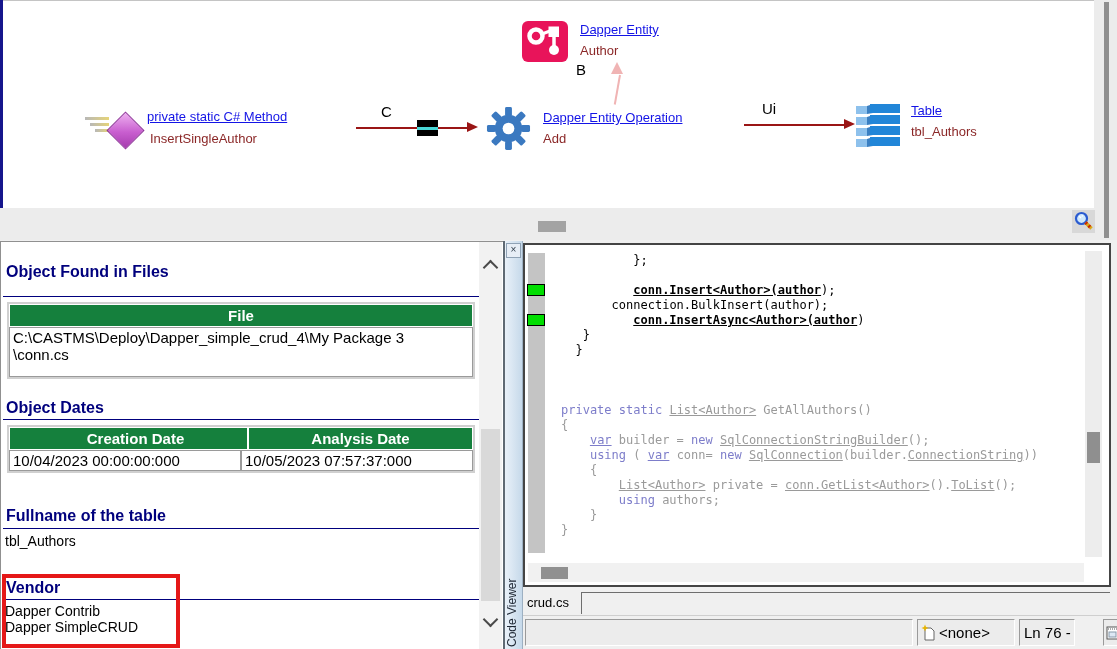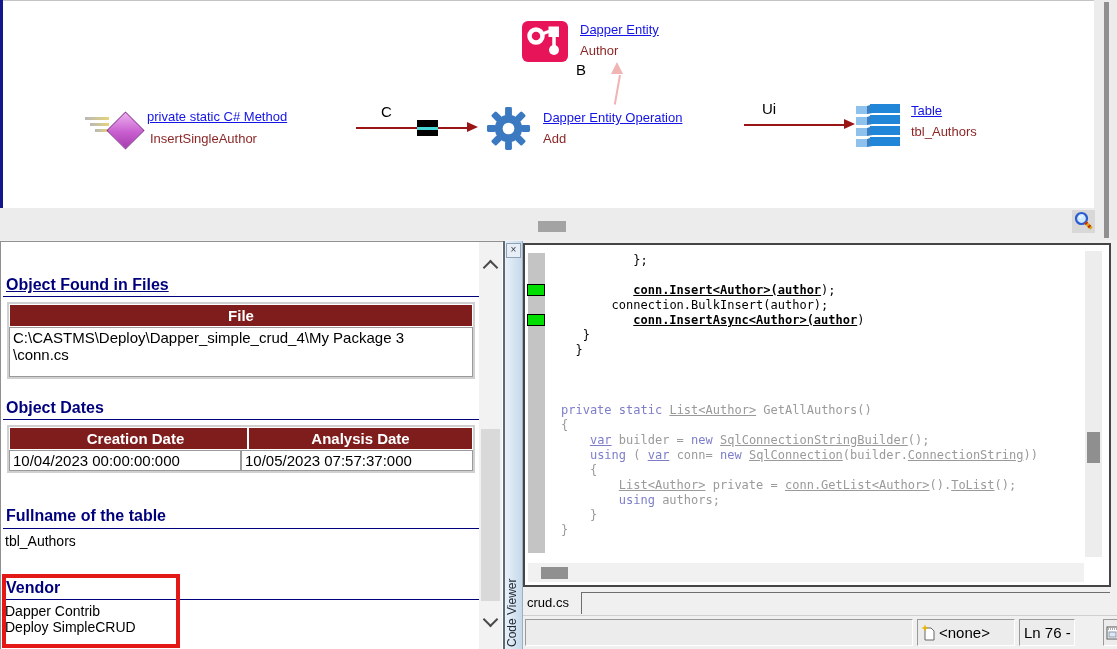--- a/index.html
+++ b/index.html
@@ -27,21 +27,21 @@
   #hstrip{left:0;top:208px;width:1094px;height:32px;background:#ececec;}
   #hthumb{left:538px;top:221px;width:28px;height:11px;background:#a3a3a3;}
   #magbtn{left:1072px;top:210px;width:23px;height:23px;background:#d8d8d8;cursor:pointer;}
   
   #bottom{left:0;top:240px;width:1117px;height:409px;background:#f0f0f0;}
   
   #lpanel{left:0;top:1px;width:502px;height:408px;background:#fff;border-top:1px solid #909090;border-left:1px solid #909090;}
   .heading{font-size:16px;font-weight:bold;color:#00007d;white-space:nowrap;}
   .hr{height:1px;background:#00007d;}
   .ptable{background:#fff;border:2px solid #d0d0d0;}
-  .pth{background:#7f1d1d;color:#fff;font-weight:bold;font-size:15px;text-align:center;height:21px;line-height:21px;border:1px solid #fff;}
+  .pth{background:#15803d;color:#fff;font-weight:bold;font-size:15px;text-align:center;height:21px;line-height:21px;border:1px solid #fff;}
   .ptd{background:#fff;border:1px solid #9a9a9a;font-size:15px;color:#000;padding:1px 3px;line-height:17px;}
   .plain{font-size:14px;color:#000;white-space:nowrap;}
   #redbox{left:1px;top:332px;width:170px;height:66px;border:4px solid #e51818;}
   
   .sb-track{background:#f2f2f2;}
   .sb-thumb{background:#d9d9d9;}
   .chev{width:9px;height:9px;border-left:2px solid #4a4a4a;border-top:2px solid #4a4a4a;}
   .chev.up{transform:rotate(45deg);}
   .chev.down{transform:rotate(225deg);}
   
@@ -166,21 +166,21 @@
       <circle cx="8.5" cy="7.5" r="5.5" fill="#cfe8fc" stroke="#2a5bd0" stroke-width="2.2"></circle>
       <path d="M6.2 5.2 L8 7 M8.8 4.6 L9.6 5.4" stroke="#fff" stroke-width="1.4"></path>
       <line x1="12.5" y1="11.5" x2="18.5" y2="17.5" stroke="#d9a818" stroke-width="3.4"></line>
       <line x1="12.5" y1="11.5" x2="18.5" y2="17.5" stroke="#c92808" stroke-width="3.4" stroke-dasharray="2 2.4"></line>
     </svg>
   </div>
 
   <div id="bottom" class="abs">
 
     <div id="lpanel" class="abs">
-      <div class="abs heading" style="left:5px;top:34px;text-decoration:underline;">Object Found in Files</div>
+      <div class="abs heading" style="left:5px;top:21px;">Object Found in Files</div>
       <div class="abs hr" style="left:2px;top:54px;width:476px;"></div>
 
       <div class="abs ptable" style="left:6px;top:60px;width:464px;">
         <div class="pth">File</div>
         <div class="ptd">
           <div>C:\CASTMS\Deploy\Dapper_simple_crud_4\My Package 3</div>
           <div>\conn.cs</div>
           <div style="height:12px;"></div>
         </div>
       </div>
@@ -199,21 +199,21 @@
         </div>
       </div>
 
       <div class="abs heading" style="left:5px;top:265px;text-align:right;">Fullname of the table</div>
       <div class="abs hr" style="left:2px;top:286px;width:476px;"></div>
       <div class="abs plain" style="left:4px;top:291px;">tbl_Authors</div>
 
       <div class="abs heading" style="left:5px;top:337px;">Vendor</div>
       <div class="abs hr" style="left:2px;top:357px;width:476px;"></div>
       <div class="abs plain" style="left:4px;top:361px;">Dapper Contrib</div>
-      <div class="abs plain" style="left:4px;top:377px;">Deploy SimpleCRUD</div>
+      <div class="abs plain" style="left:4px;top:377px;">Dapper SimpleCRUD</div>
 
       <div id="redbox" class="abs"></div>
 
       <div class="abs sb-track" style="left:478px;top:0;width:23px;height:408px;"></div>
       <div class="abs sb-thumb" style="left:480px;top:187px;width:19px;height:172px;"></div>
       <div class="abs chev up" style="left:484px;top:20px;"></div>
       <div class="abs chev down" style="left:484px;top:372px;"></div>
     </div>
   </div>
 

